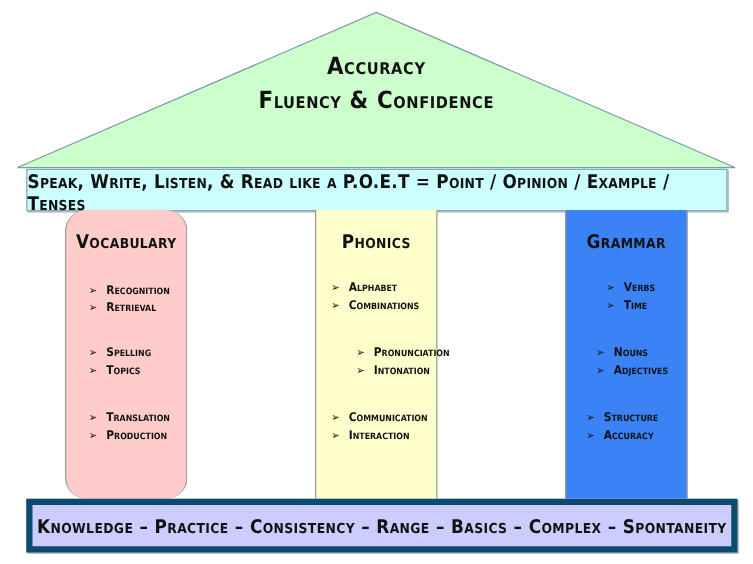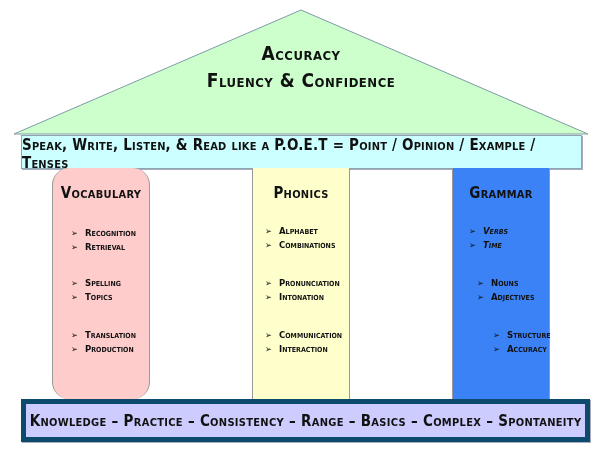--- a/index.html
+++ b/index.html
@@ -56,40 +56,40 @@
       <div class="item"><span class="arrow">➢</span><span>Translation</span></div>
       <div class="item"><span class="arrow">➢</span><span>Production</span></div>
     </div>
   </div>
 <div class="col" id="pillar-1" style="left:252px;background:#ffffcc;">
     <div class="col-title">Phonics</div>
     <div class="grp first" style="padding-left: 12px;">
       <div class="item"><span class="arrow">➢</span><span>Alphabet</span></div>
       <div class="item"><span class="arrow">➢</span><span>Combinations</span></div>
     </div>
-    <div class="grp" style="padding-left: 12px;">
+    <div class="grp" style="padding-left: 12px; margin-left: 20px;">
       <div class="item"><span class="arrow">➢</span><span>Pronunciation</span></div>
       <div class="item"><span class="arrow">➢</span><span>Intonation</span></div>
     </div>
     <div class="grp" style="padding-left: 12px;">
       <div class="item"><span class="arrow">➢</span><span>Communication</span></div>
       <div class="item"><span class="arrow">➢</span><span>Interaction</span></div>
     </div>
   </div>
 <div class="col" id="pillar-2" style="left:452px;background:#3b82f6;">
     <div class="col-title">Grammar</div>
-    <div class="grp first" style="padding-left: 16px; font-style: italic;">
+    <div class="grp first" style="padding-left: 32px;">
       <div class="item"><span class="arrow">➢</span><span>Verbs</span></div>
       <div class="item"><span class="arrow">➢</span><span>Time</span></div>
     </div>
     <div class="grp" style="padding-left: 24px;">
       <div class="item"><span class="arrow">➢</span><span>Nouns</span></div>
       <div class="item"><span class="arrow">➢</span><span>Adjectives</span></div>
     </div>
-    <div class="grp" style="padding-left: 40px;">
+    <div class="grp" style="padding-left: 16px;">
       <div class="item"><span class="arrow">➢</span><span>Structure</span></div>
       <div class="item"><span class="arrow">➢</span><span>Accuracy</span></div>
     </div>
   </div>
 
 <div class="foundation">
   <span>Knowledge – Practice – Consistency – Range – Basics – Complex – Spontaneity</span>
 </div>
 
 </body></html>

